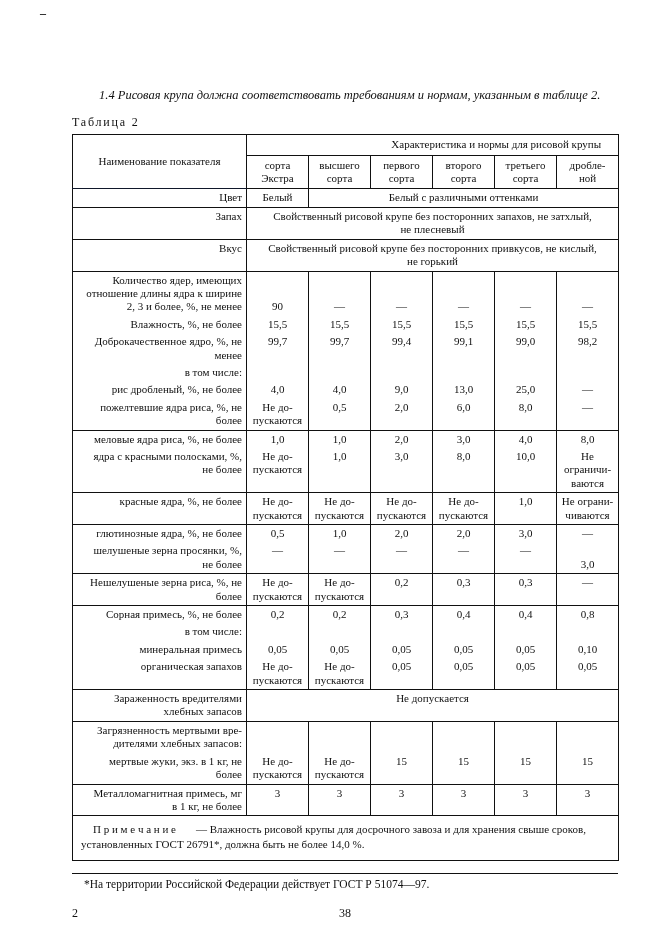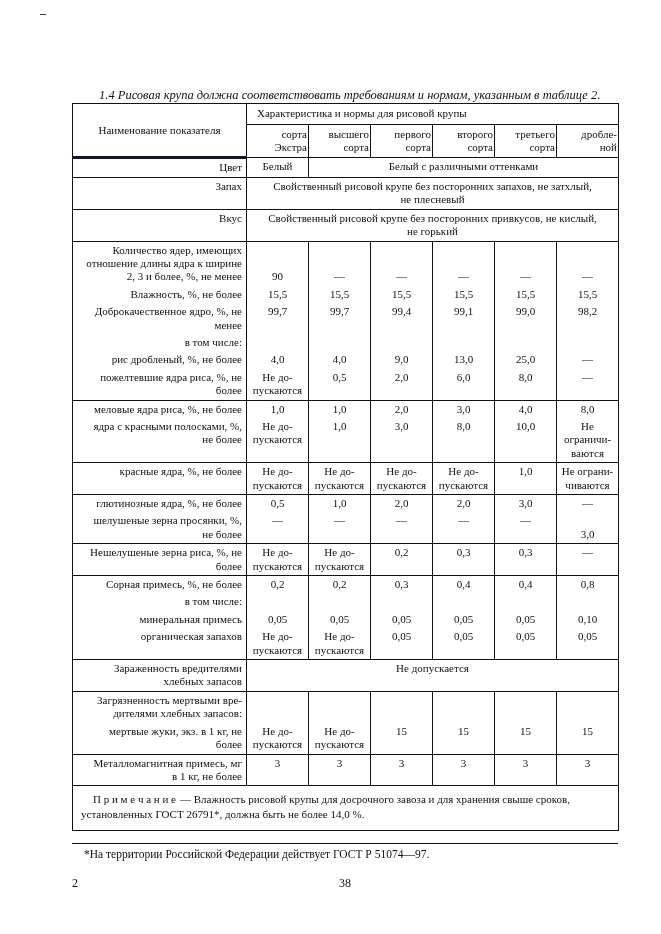--- a/index.html
+++ b/index.html
@@ -55,34 +55,34 @@
   col.c-val { width: 62px; }
   td, th {
     white-space: pre-line;
     vertical-align: top;
     font-weight: normal;
     word-wrap: break-word;
   }
   th.lbl-h {
     vertical-align: middle;
     text-align: center;
-    border-bottom: 3px solid #0f172a;
+    border-bottom: 1px solid #0f172a;
     padding: 2px 4px;
     font-family: Liberation Serif, serif;
   }
   th.group-h {
     border-left: 1px solid #111;
     border-bottom: 1px solid #111;
-    text-align: left;
-    padding: 3px 10px;
+    text-align: right;
+    padding: 3px 17px;
   }
   th.col-h {
     border-left: 1px solid #111;
     border-bottom: 1px solid #111;
-    text-align: right;
+    text-align: center;
     vertical-align: middle;
     padding: 3px 1px;
   }
   td.lbl {
     padding: 2px 4px 2px 5px;
     text-indent: 9px;
     text-align: right;
   }
   td.val {
     border-left: 1px solid #111;
@@ -96,21 +96,21 @@
   }
   tr.sep > td { border-bottom: 1px solid #111; }
   tr.vb > td.val { vertical-align: bottom; margin-top: 42px; }
   td.note-cell {
     padding: 6px 8px 9px 8px;
     text-indent: 12px;
     white-space: normal;
     font-size: 11px;
     line-height: 1.3;
   }
-  .note-label { margin-right: 4px; }
+  .note-label { margin-right: 20px; }
   .footnote-rule {
     border-top: 1px solid #111;
     margin-top: 12px;
     width: 546px;
     height: 0;
   }
   .footnote {
     font-size: 11.5px;
     margin: 4px 0 16px 0;
     padding-left: 12px;
@@ -128,20 +128,21 @@
   }
 </style>
 </head>
 <body>
 
 <div class="page">
   <span class="corner-mark">–</span>
 
   <div class="content">
     <p class="intro">1.4 Рисовая крупа должна соответствовать требованиям и нормам, указанным в таблице 2.</p>
+    <p class="table-caption">Таблица 2</p>
 
     <table class="main">
       <colgroup>
         <col class="c-label">
         <col class="c-val">
           <col class="c-val">
           <col class="c-val">
         <col class="c-val">
           <col class="c-val">
           <col class="c-val">

